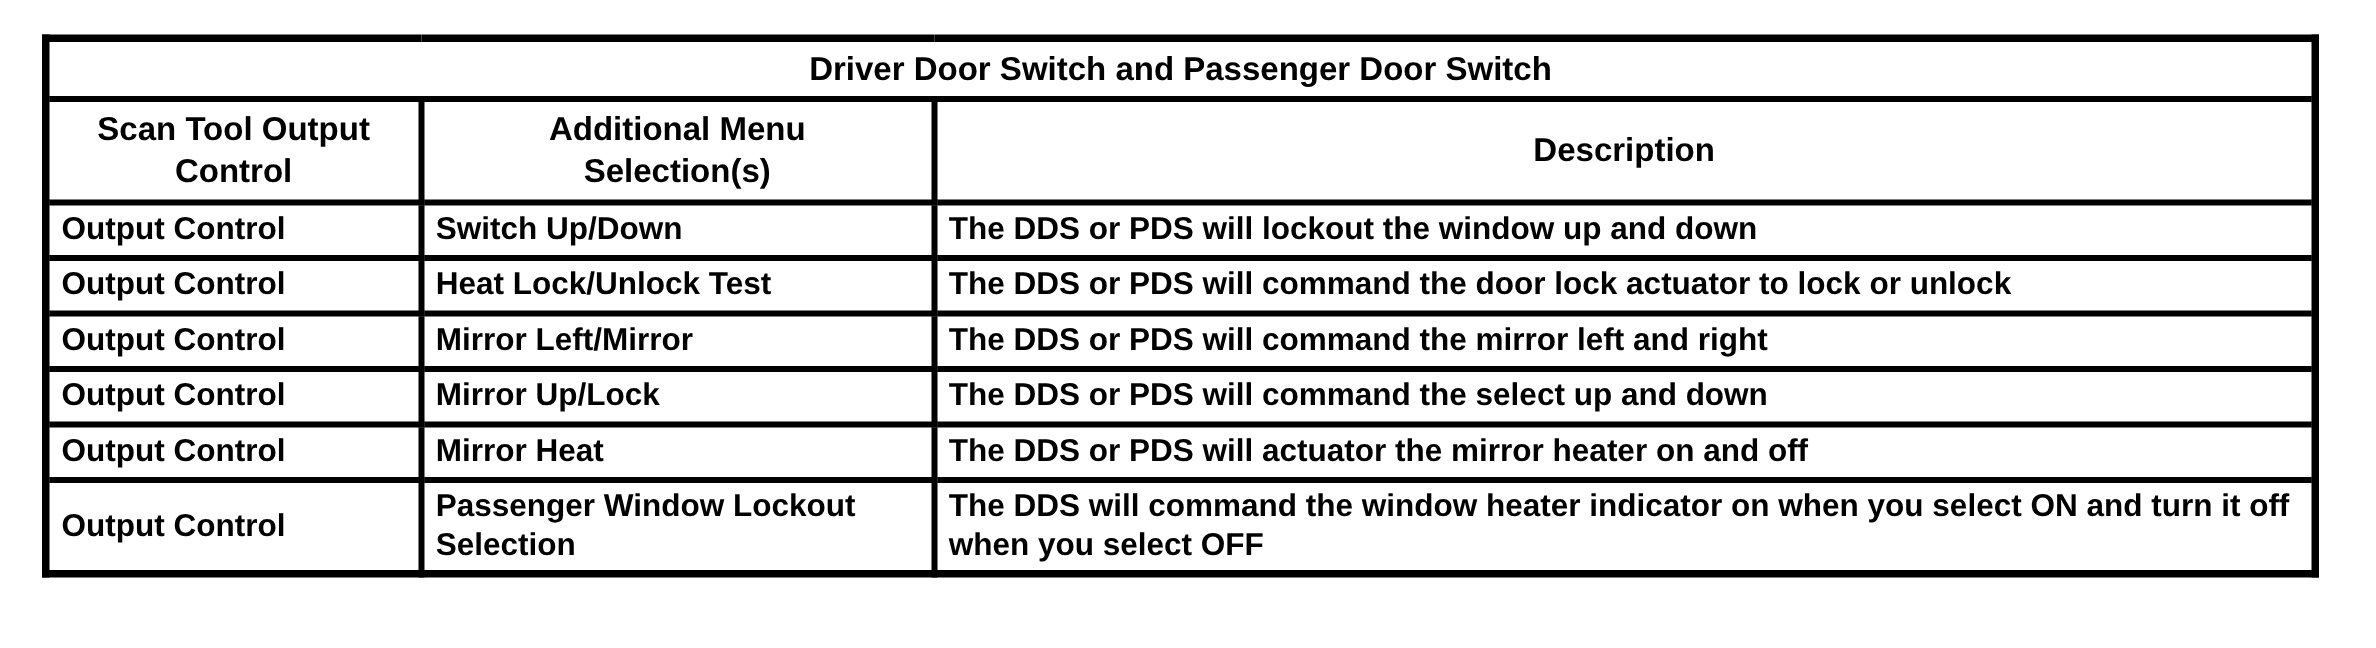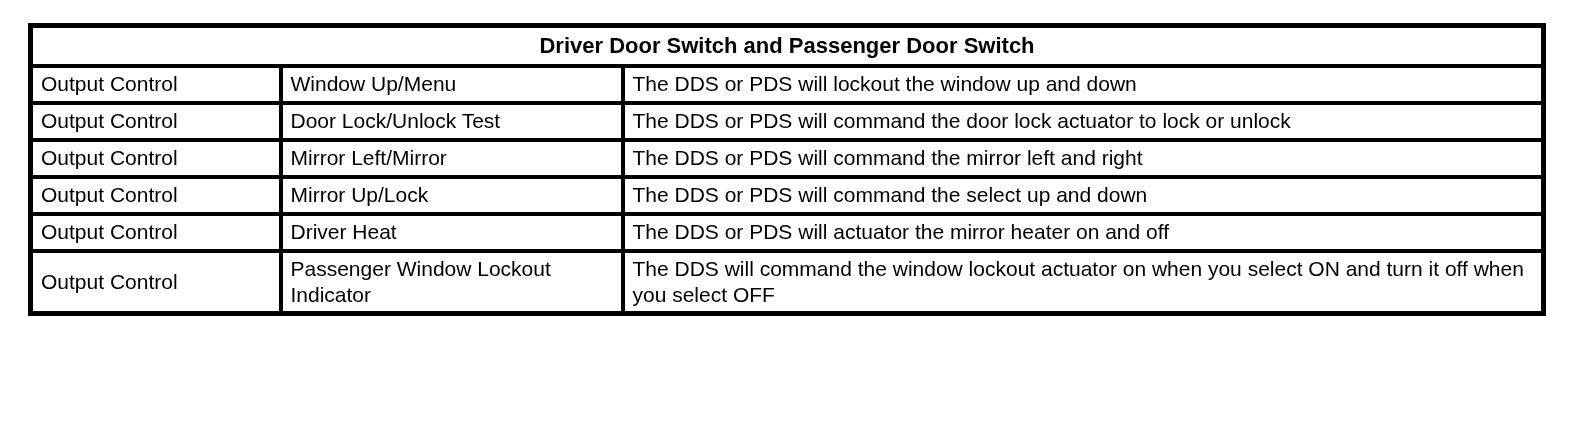--- a/index.html
+++ b/index.html
@@ -53,21 +53,21 @@
     font-size: 22px;
     font-weight: bold;
     text-align: center;
     white-space: pre-line;
     line-height: 1.3;
     padding: 4px 6px;
   }
   tr.body-row td {
     height: 37px;
     font-size: 21px;
-    font-weight: normal;
+    font-weight: bold;
     text-align: left;
     padding: 3px 8px;
     line-height: 1.25;
   }
   tr.body-row.tall td {
     height: 55px;
   }
 </style>
 </head>
 <body>
@@ -76,45 +76,52 @@
   <table class="switch-table">
     <colgroup>
       <col class="c1">
       <col class="c2">
       <col class="c3">
     </colgroup>
     <tbody>
       <tr class="title-row">
         <th colspan="3">Driver Door Switch and Passenger Door Switch</th>
       </tr>
+      <tr class="header-row">
+        <th>Scan Tool Output
+Control</th>
+        <th>Additional Menu
+Selection(s)</th>
+        <th>Description</th>
+      </tr>
       <tr class="body-row">
         <td>Output Control</td>
-        <td>Window Up/Menu</td>
+        <td>Switch Up/Down</td>
         <td>The DDS or PDS will lockout the window up and down</td>
       </tr>
       <tr class="body-row">
         <td>Output Control</td>
-        <td>Door Lock/Unlock Test</td>
+        <td>Heat Lock/Unlock Test</td>
         <td>The DDS or PDS will command the door lock actuator to lock or unlock</td>
       </tr>
       <tr class="body-row">
         <td>Output Control</td>
         <td>Mirror Left/Mirror</td>
         <td>The DDS or PDS will command the mirror left and right</td>
       </tr>
       <tr class="body-row">
         <td>Output Control</td>
         <td>Mirror Up/Lock</td>
         <td>The DDS or PDS will command the select up and down</td>
       </tr>
       <tr class="body-row">
         <td>Output Control</td>
-        <td>Driver Heat</td>
+        <td>Mirror Heat</td>
         <td>The DDS or PDS will actuator the mirror heater on and off</td>
       </tr>
       <tr class="body-row tall">
         <td>Output Control</td>
-        <td>Passenger Window Lockout Indicator</td>
-        <td>The DDS will command the window lockout actuator on when you select ON and turn it off when you select OFF</td>
+        <td>Passenger Window Lockout Selection</td>
+        <td>The DDS will command the window heater indicator on when you select ON and turn it off when you select OFF</td>
       </tr>
     </tbody>
   </table>
 </div>
 
 </body></html>

